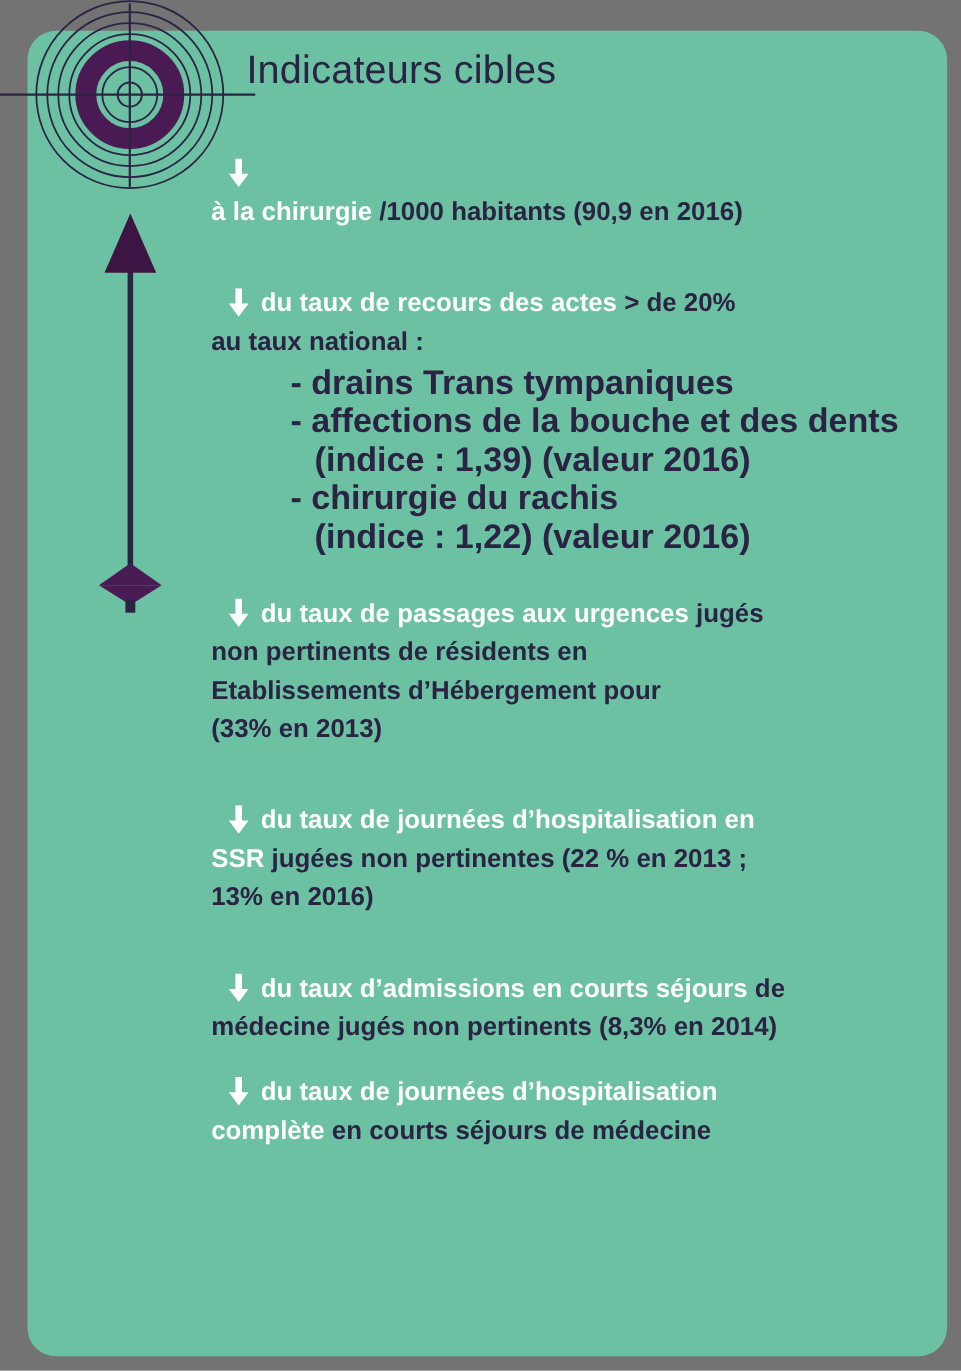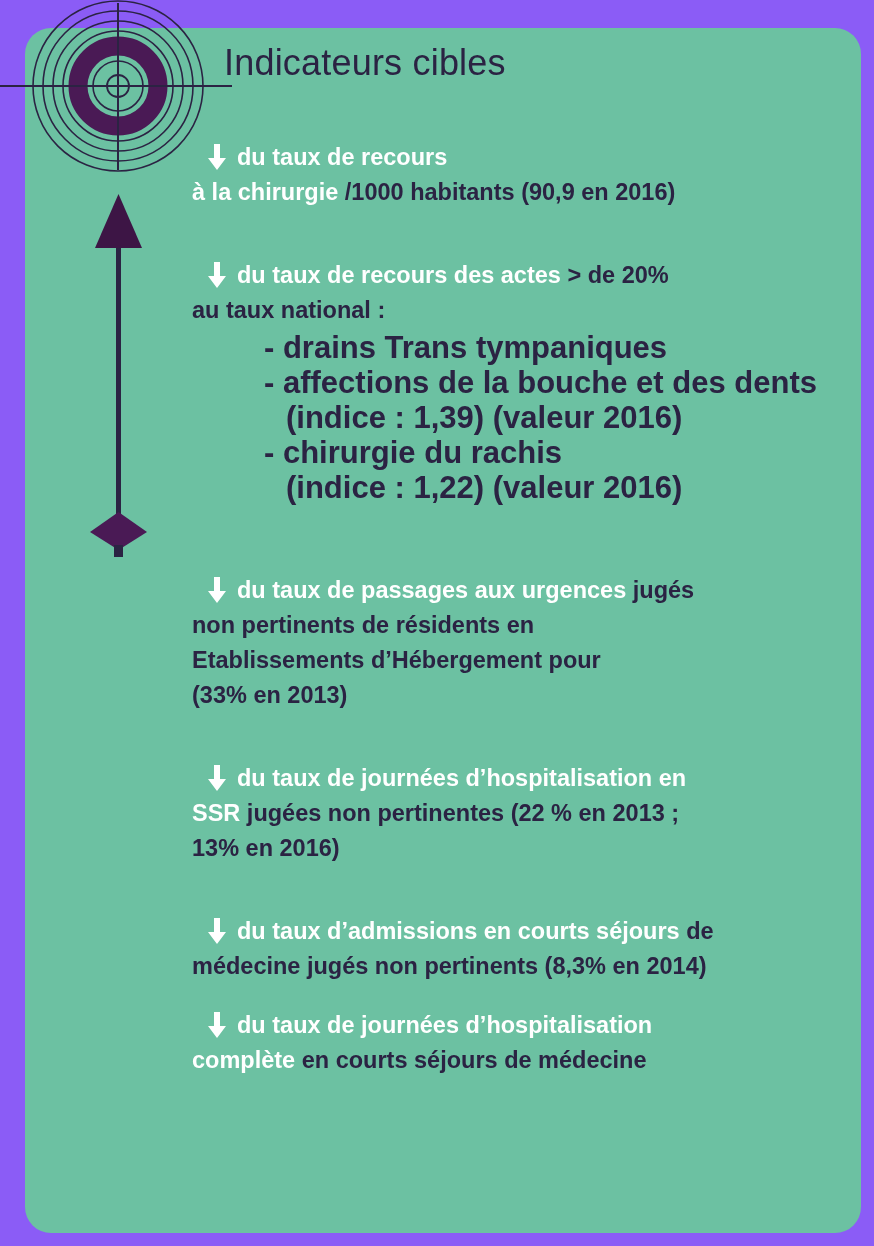--- a/index.html
+++ b/index.html
@@ -13,21 +13,21 @@
     position: relative;
     overflow: hidden;
     font-family: "Liberation Sans", sans-serif;
   }
 
   #poster {
     position: absolute;
     left: 0; top: 0;
     width: 874px;
     height: 1246px;
-    background: #8b5cf6;
+    background: #737373;
   }
 
   
   .card {
     position: absolute;
     left: 25px;
     top: 28px;
     width: 836px;
     height: 1205px;
     background: #6cc1a2;
@@ -81,21 +81,21 @@
     font-size: 23.5px;
     line-height: 35px;
     font-weight: bold;
     color: #2b2343;
     margin: 0 0 0 0;
   }
   .bullet p { margin: 0; }
 
   .b1 { margin-top: 0px;  padding-left: 0px; }
   .b2 { margin-top: 48px; }
-  .b3 { margin-top: 68px; }
+  .b3 { margin-top: 35px; }
   .b4 { margin-top: 48px; }
   .b5 { margin-top: 48px; }
   .b6 { margin-top: 24px; }
 
   .white { color: #ffffff; }
   .dark  { color: #2b2343; }
 
   
   .dn {
     display: inline-block;
@@ -156,21 +156,21 @@
   <div class="title">Indicateurs cibles</div>
 
   <div class="content">
 
     <div class="bullet b1">
       <p>
         <span class="dn">
           <svg width="22" height="26" viewBox="0 0 22 26" xmlns="http://www.w3.org/2000/svg">
             <polygon points="8,0 14,0 14,14 20,14 11,26 2,14 8,14" fill="#ffffff"></polygon>
           </svg>
-        </span><span class="white">du taux de recours</span>
+        </span>
       </p>
       <p>
         <span class="white">à la chirurgie </span><span class="dark">/1000 habitants (90,9 en 2016)</span>
       </p>
     </div>
 
     <div class="bullet b2">
       <p>
         <span class="dn">
           <svg width="22" height="26" viewBox="0 0 22 26" xmlns="http://www.w3.org/2000/svg">

